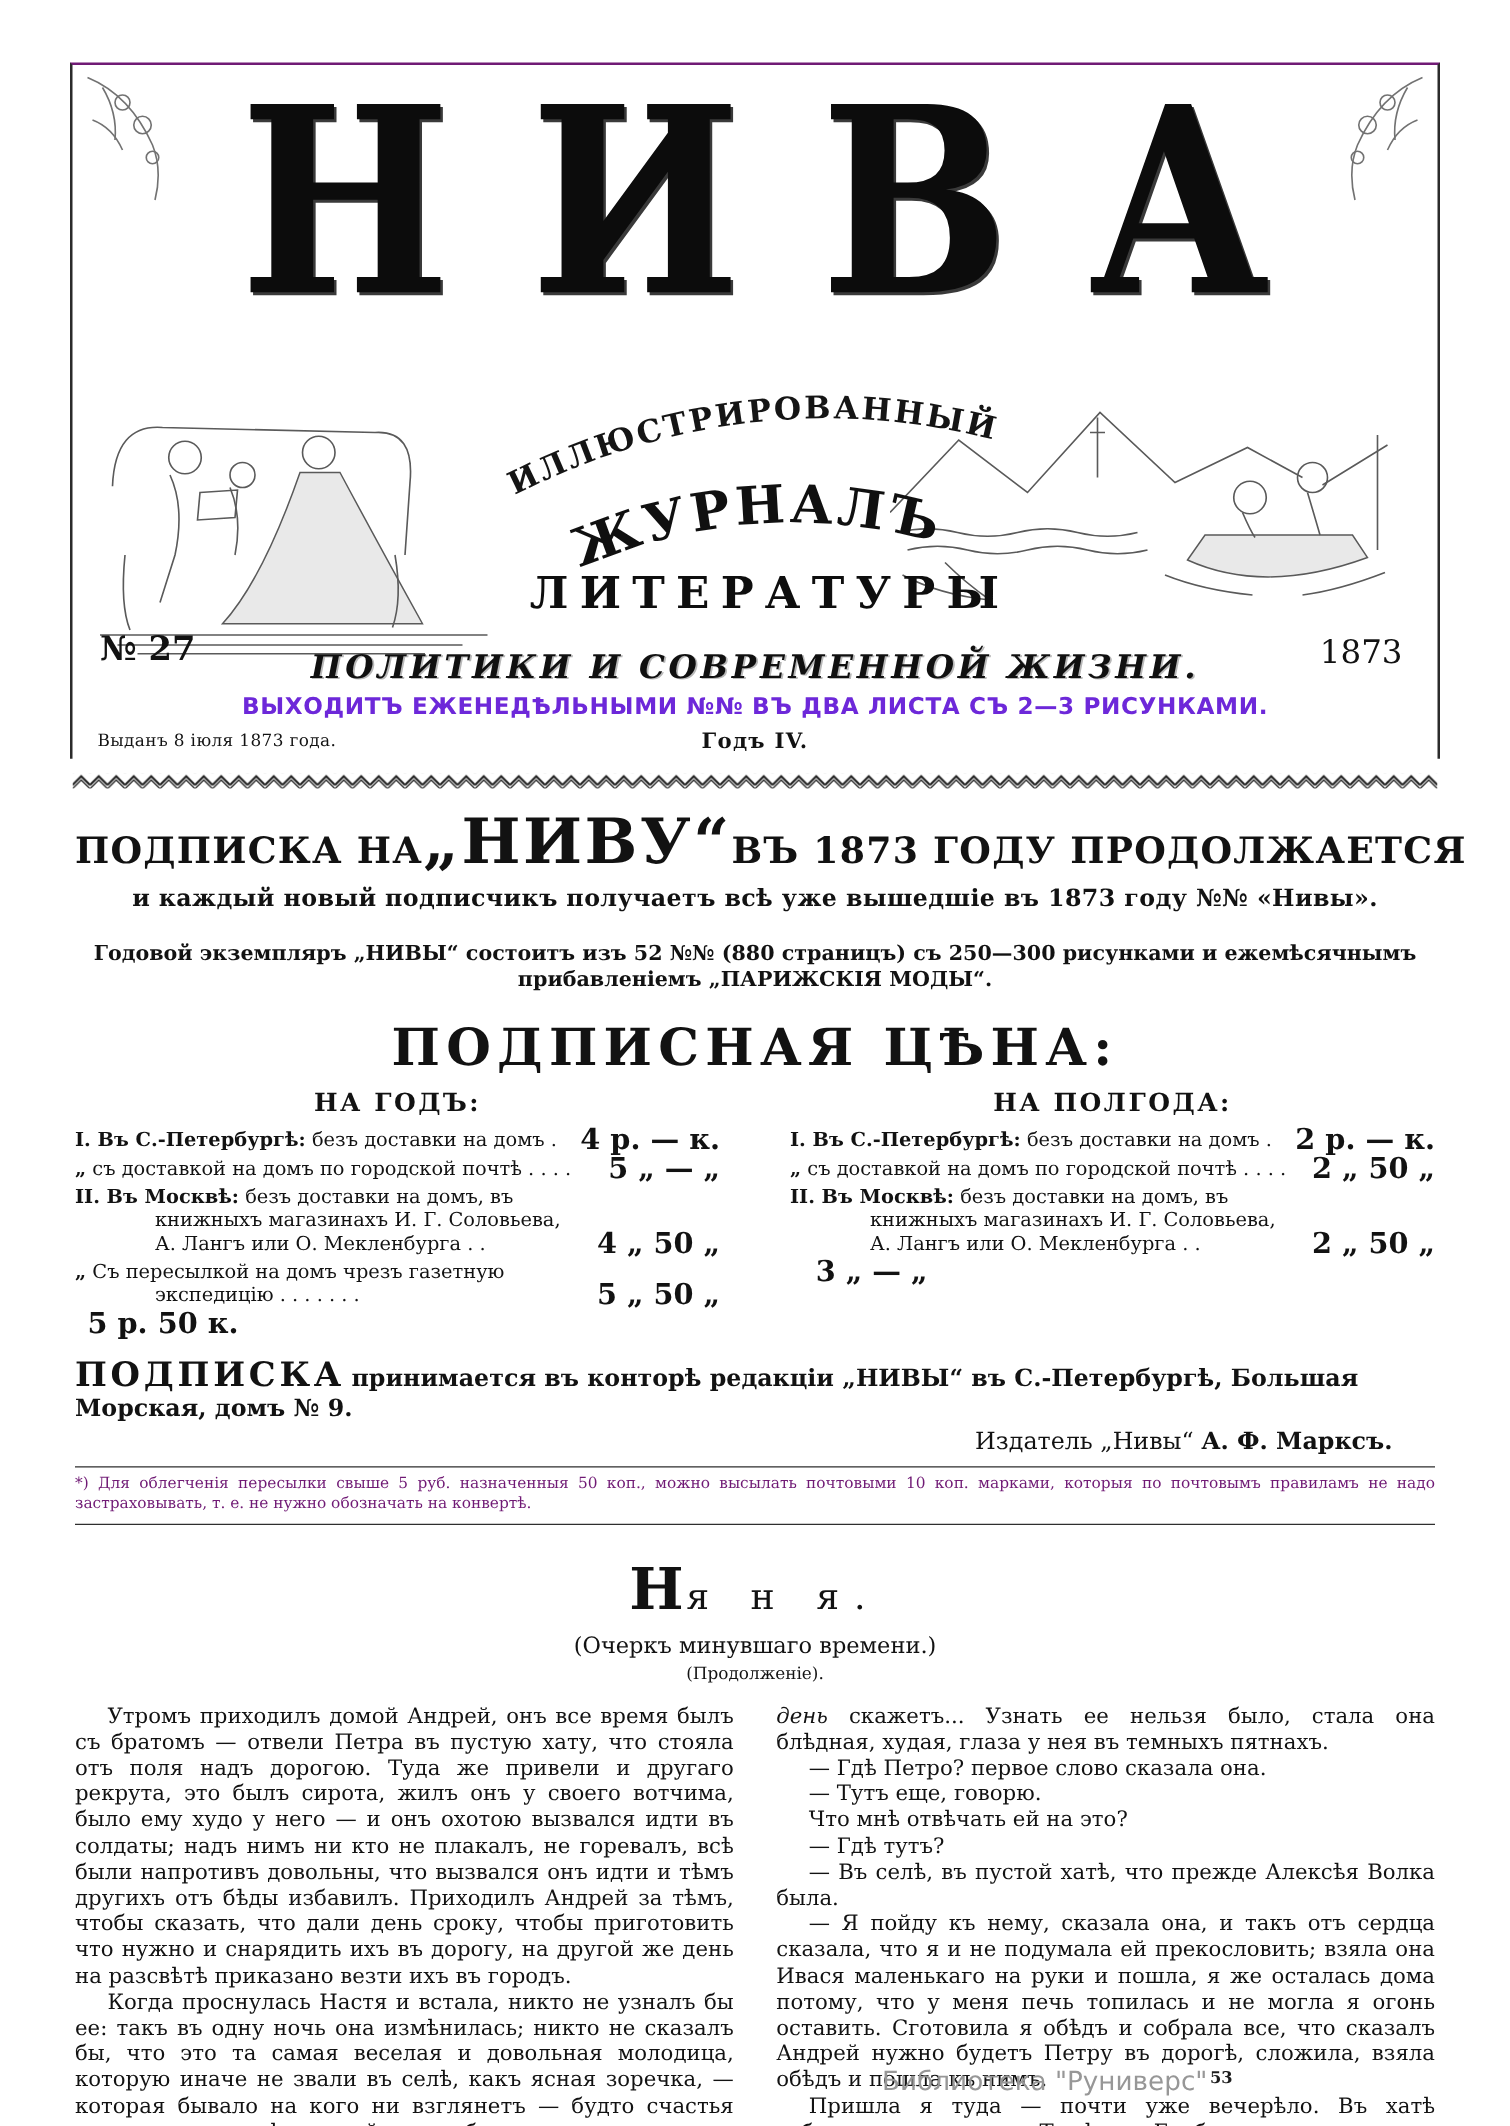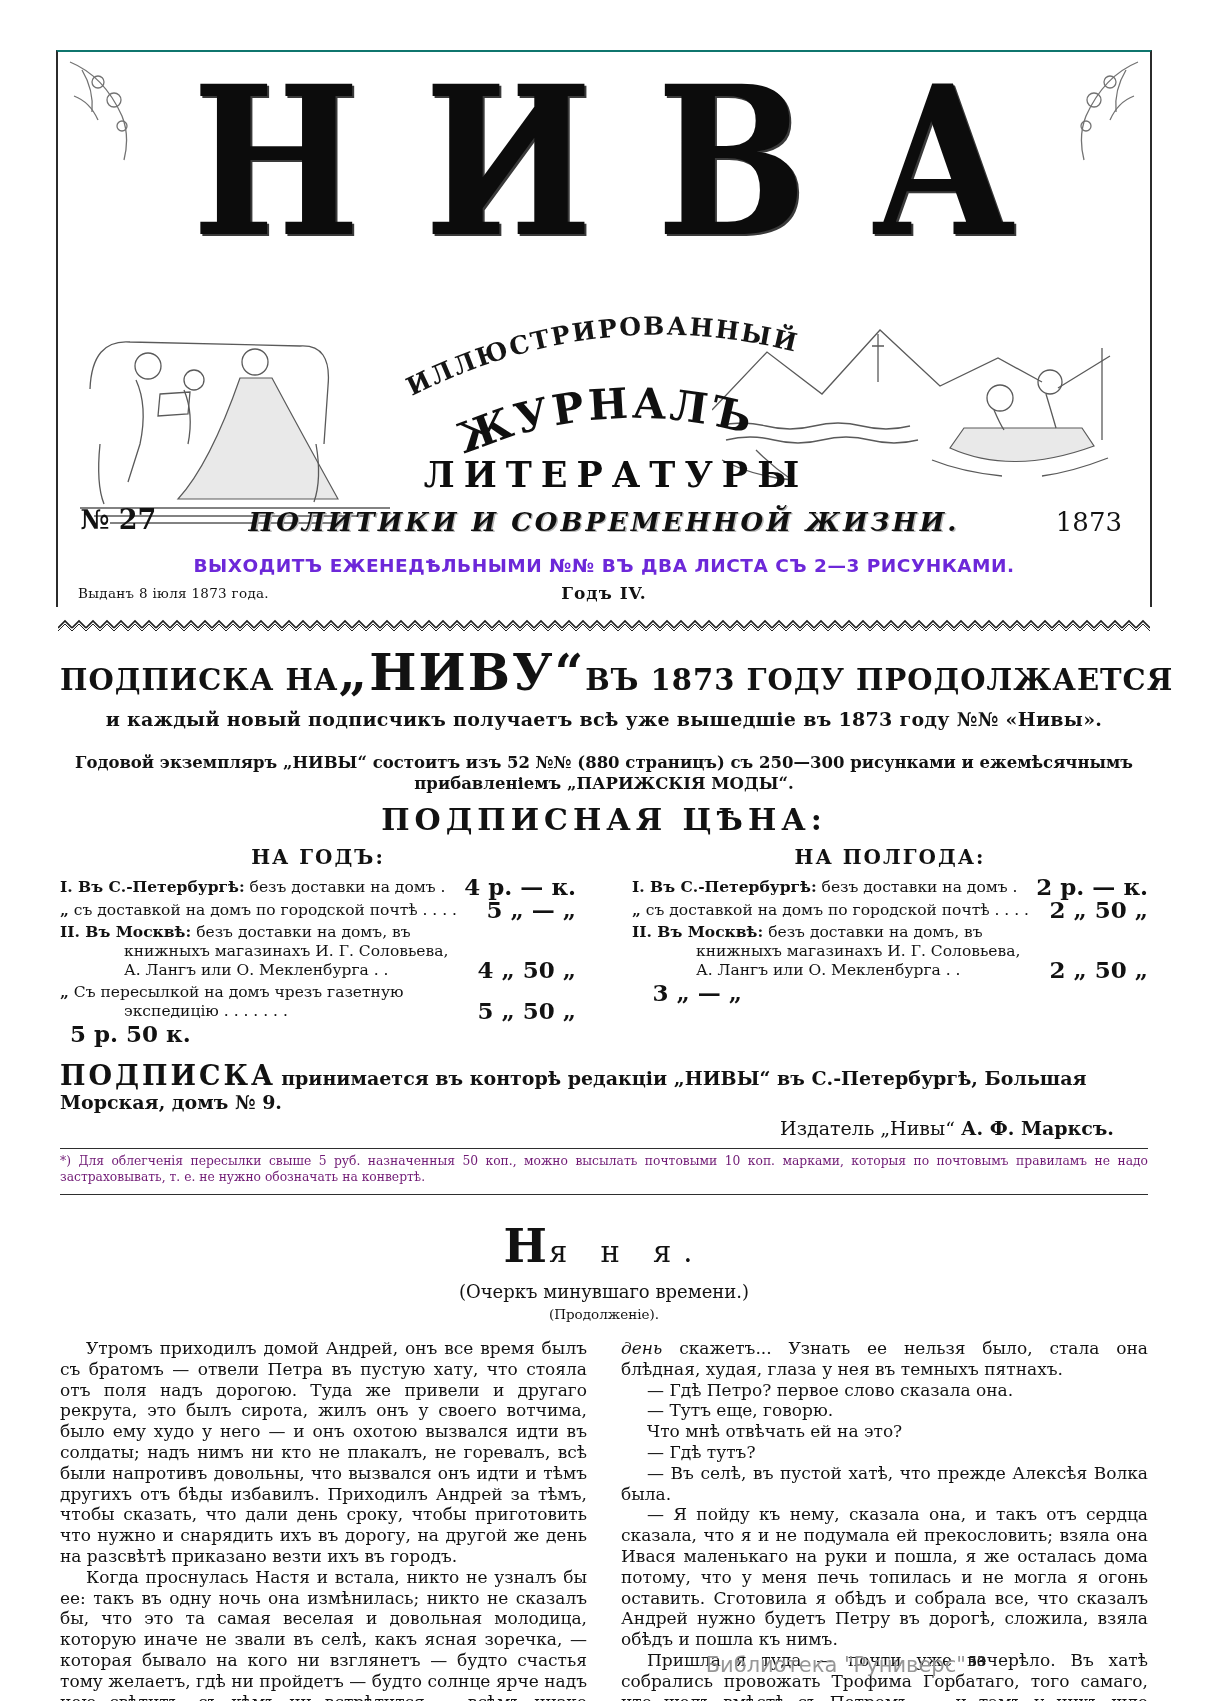--- a/index.html
+++ b/index.html
@@ -12,21 +12,21 @@
     color: #121212;
     font-family: "DejaVu Serif", "Liberation Serif", serif;
     overflow: hidden;
   }
 
   
   .masthead {
     position: relative;
     margin: 50px 56px 0;
     height: 555px;
-    border-top: 2px solid #0f766e;
+    border-top: 2px solid #701a75;
     border-left: 2px solid #2b2b2b;
     border-right: 2px solid #2b2b2b;
   }
   .mast-title {
     position: absolute;
     top: 2px; left: 0; width: 100%;
     text-align: center;
     font-weight: 700;
     font-size: 178px;
     line-height: 1.05;
@@ -48,21 +48,21 @@
     width: 400px; height: 168px; margin-left: -200px;
   }
   .arc1 { font-family: "DejaVu Serif", serif; font-weight: 700; font-size: 25px; letter-spacing: 2px; fill: #151515; }
   .arc2 { font-family: "DejaVu Serif", serif; font-weight: 700; font-size: 42px; letter-spacing: 3px; fill: #101010; }
   .line-lit {
     position: absolute; top: 402px; left: 0; width: 100%;
     text-align: center; font-weight: 700; font-size: 35px;
     letter-spacing: 9px; color: #0e0e0e; margin-left: 12px;
   }
   .line-pol {
-    position: absolute; top: 455px; left: 0; width: 100%;
+    position: absolute; top: 467px; left: 0; width: 100%;
     text-align: center; font-weight: 700; font-style: italic;
     font-size: 26px; letter-spacing: 3px; color: #101010;
     text-shadow: 1.4px 1.4px 0 #b9b9b9;
   }
   .issue-no {
     position: absolute; left: 22px; top: 452px;
     font-weight: 700; font-size: 27px;
   }
   .mast-year {
     position: absolute; right: 28px; top: 455px;
@@ -95,22 +95,22 @@
   .sub-line2 {
     margin-top: 6px; text-align: center;
     font-weight: 700; font-size: 19px; letter-spacing: .3px;
   }
   .sub-line3 {
     margin: 22px auto 0; max-width: 1070px;
     font-weight: 700; font-size: 16.5px; line-height: 21px;
     text-align: center;
   }
   .price-heading {
-    margin-top: 8px; text-align: center;
-    font-weight: 700; font-size: 30px; letter-spacing: 5px;
+    margin-top: 20px; text-align: center;
+    font-weight: 700; font-size: 41px; letter-spacing: 5px;
   }
   .price-cols { display: flex; gap: 56px; margin-top: 8px; }
   .price-col { flex: 1; }
   .col-header {
     text-align: center; font-weight: 700; font-size: 20px;
     letter-spacing: 2px; margin-bottom: 7px;
   }
   .price-row { display: flex; align-items: flex-end; margin-bottom: 2px; }
   .price-label {
     flex: 1; font-size: 15.5px; line-height: 19px;

